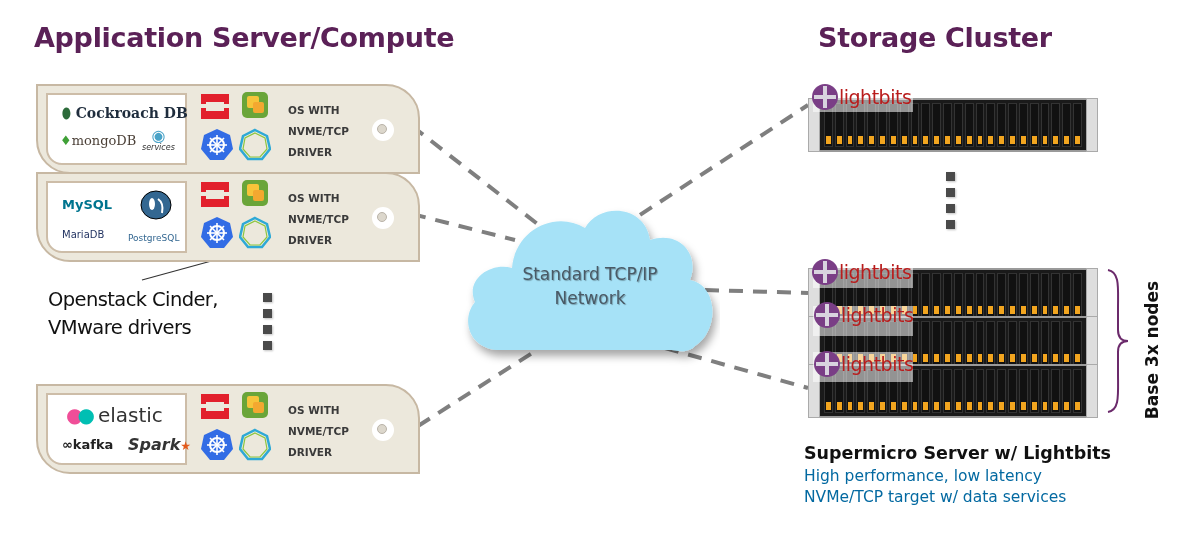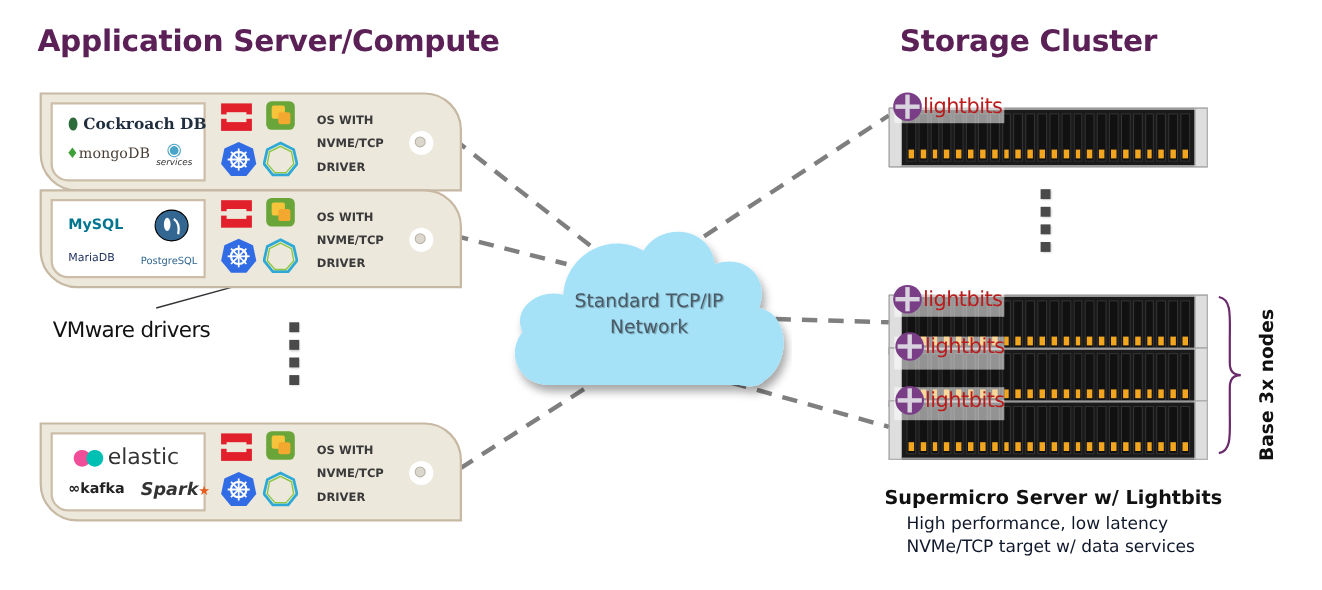--- a/index.html
+++ b/index.html
@@ -32,21 +32,21 @@
   .server .bay::after { content:""; position:absolute; left:1px; right:1px; bottom:2px; height:8px; background:#f2a51f; }
   .lb-badge { position:absolute; left:813px; width:100px; height:30px; background:rgba(255,255,255,0.55); }
   .lb-logo { position:absolute; display:flex; align-items:center; }
   .lb-logo .mark { width:26px; height:26px; border-radius:50%; background:#7a3e86; position:relative; }
   .lb-logo .mark::before { content:""; position:absolute; left:11px; top:2px; width:4px; height:22px; background:#d9d3df; }
   .lb-logo .mark::after { content:""; position:absolute; left:2px; top:11px; width:22px; height:4px; background:#d9d3df; }
   .lb-logo .word { font-size:19px; color:#b91c1c; margin-left:1px; letter-spacing:-0.5px; }
   .brace { position:absolute; left:1106px; top:268px; width:26px; height:146px; }
   .base-label { position:absolute; left:1140px; top:340px; transform:rotate(-90deg); transform-origin:center; font-weight:bold; font-size:17px; color:#111; white-space:nowrap; width:160px; text-align:center; margin-left:-68px; }
   .sm-title { position:absolute; left:804px; top:443px; font-weight:bold; font-size:17.5px; color:#111; }
-  .sm-sub { position:absolute; left:804px; font-size:15.5px; color:#0f172a;margin-left:20px; }
+  .sm-sub { position:absolute; left:804px; font-size:15.5px; color:#0369a1; }
 </style>
 </head>
 <body>
 
 <div id="title-left" class="title">Application Server/Compute</div>
 <div id="title-right" class="title">Storage Cluster</div>
 
 <svg id="lines">
   <g stroke="#7f7f7f" stroke-width="4" stroke-dasharray="14,10" fill="none">
     <line x1="412" y1="126" x2="540" y2="226"></line>
@@ -185,20 +185,21 @@
     </svg>
   <div class="os">
     <div>OS WITH</div>
     <div>NVME/TCP</div>
     <div>DRIVER</div>
   </div>
   <div class="port"></div>
 </div>
 
 <div class="note">
+  <div>Openstack Cinder,</div>
   <div>VMware drivers</div>
 </div>
 
 <div class="vdots" style="left:263px;top:293px;">
     <span></span>
     <span></span>
     <span></span>
     <span></span>
   </div>
 

